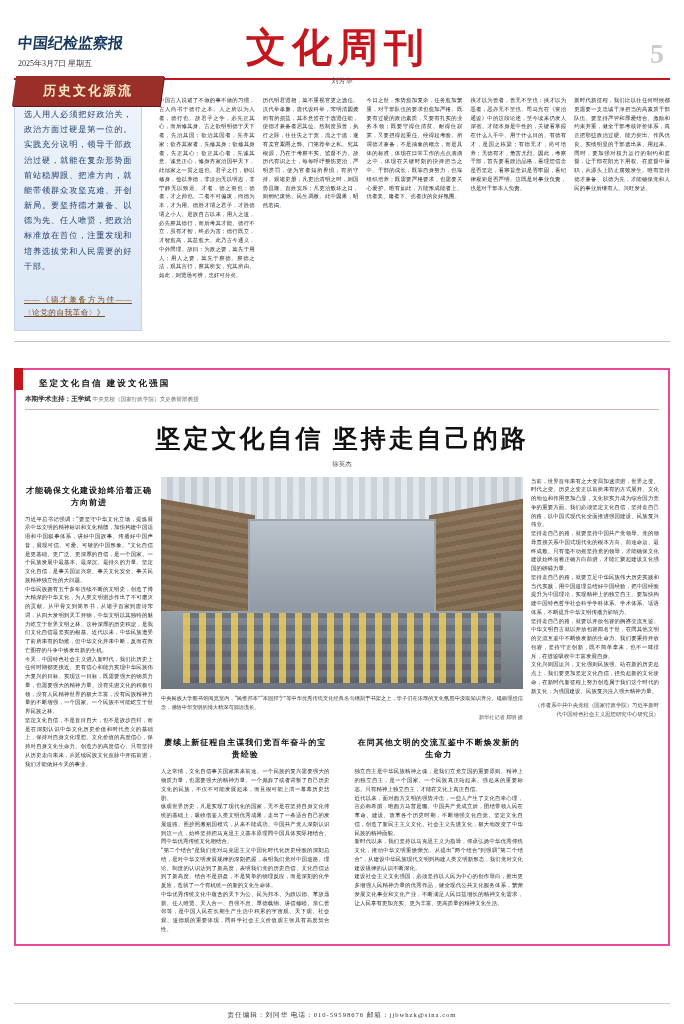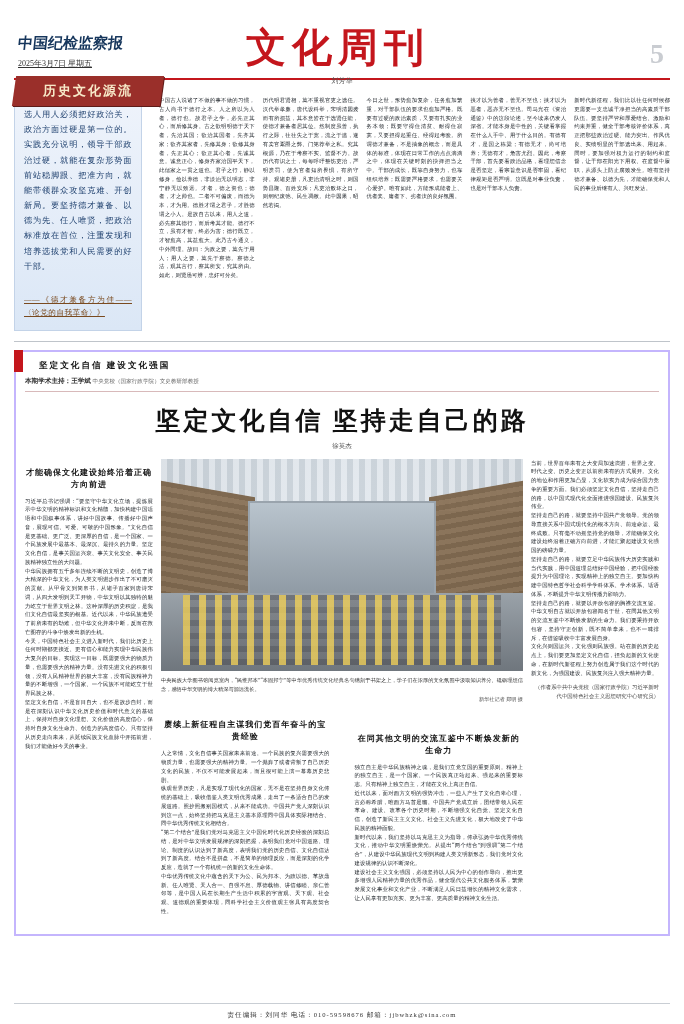--- a/index.html
+++ b/index.html
@@ -26,21 +26,21 @@
     font-family:Liberation Serif, serif;
     font-weight:bold;font-size:40px;color:#c4161c;
     letter-spacing:6px;
   }
   .pageno{
     position:absolute;right:6px;top:38px;
     font-size:28px;color:#c9ccd1;font-weight:bold;
   }
   .dateline{
     position:absolute;left:4px;top:58px;
-    font-size:8px;color:#333;text-decoration:underline;
+    font-size:8px;color:#333;
   }
   .mast-rule{
     position:absolute;left:0;right:0;top:78px;height:0;
     border-top:2px solid #c4161c;
   }
 
   
   .section-a{position:relative;margin-top:10px;}
   .column-badge{
     position:absolute;left:0;top:0;width:148px;height:30px;
@@ -75,23 +75,23 @@
     word-break:break-all;
   }
   .a-cols{display:flex;gap:8px;flex:1;}
   .a-cols .col{flex:1;}
 
   .a-rule{border-top:1px solid #bfc4ca;margin-top:10px;}
 
   
   .feature{
     position:relative;
-    border:2px solid #c4b5fd;
-    margin-top:8px;
-    padding:8px 9px 18px 9px;
+    border:2px solid #ec4899;
+    margin-top:26px;
+    padding:8px 9px 10px 9px;
     box-sizing:border-box;
   }
   .feature-tag{
     position:absolute;left:-2px;top:-2px;width:9px;height:22px;background:#c4161c;
   }
   .feature-kicker{
     font-size:8.6px;color:#111;letter-spacing:2px;margin-left:14px;font-weight:bold;
   }
   .feature-credit{
     font-size:6.6px;color:#333;margin-top:5px;border-bottom:1px solid #d8b9ba;padding-bottom:5px;
@@ -147,21 +147,21 @@
     position:absolute;left:6%;right:6%;bottom:6px;height:70px;
     background:
       repeating-linear-gradient(90deg, rgba(230,200,90,.85) 0 7px, rgba(80,80,85,.35) 7px 16px),
       repeating-linear-gradient(0deg, rgba(60,60,65,.25) 0 6px, rgba(200,200,200,.12) 6px 13px);
   }
   .photo-cap{
     font-size:5.2px;color:#333;line-height:1.7;text-align:justify;margin-top:5px;
   }
   .photo-credit{font-size:5.2px;color:#555;text-align:right;margin-top:3px;}
 
-  .f-sub-cols{display:flex;gap:25px;margin-top:8px;align-items:center;}
+  .f-sub-cols{display:flex;gap:25px;margin-top:8px;}
   .f-sub-cols .col{flex:1;}
 
   .sign{font-size:5.4px;color:#444;text-align:right;margin-top:6px;line-height:1.6;}
 
   
   .footer{
     position:absolute;left:0;right:0;bottom:4px;
     text-align:center;font-size:6.6px;color:#333;letter-spacing:1px;
   }
   .footer-rule{position:absolute;left:14px;right:14px;bottom:20px;border-top:1px solid #c9ced4;}

